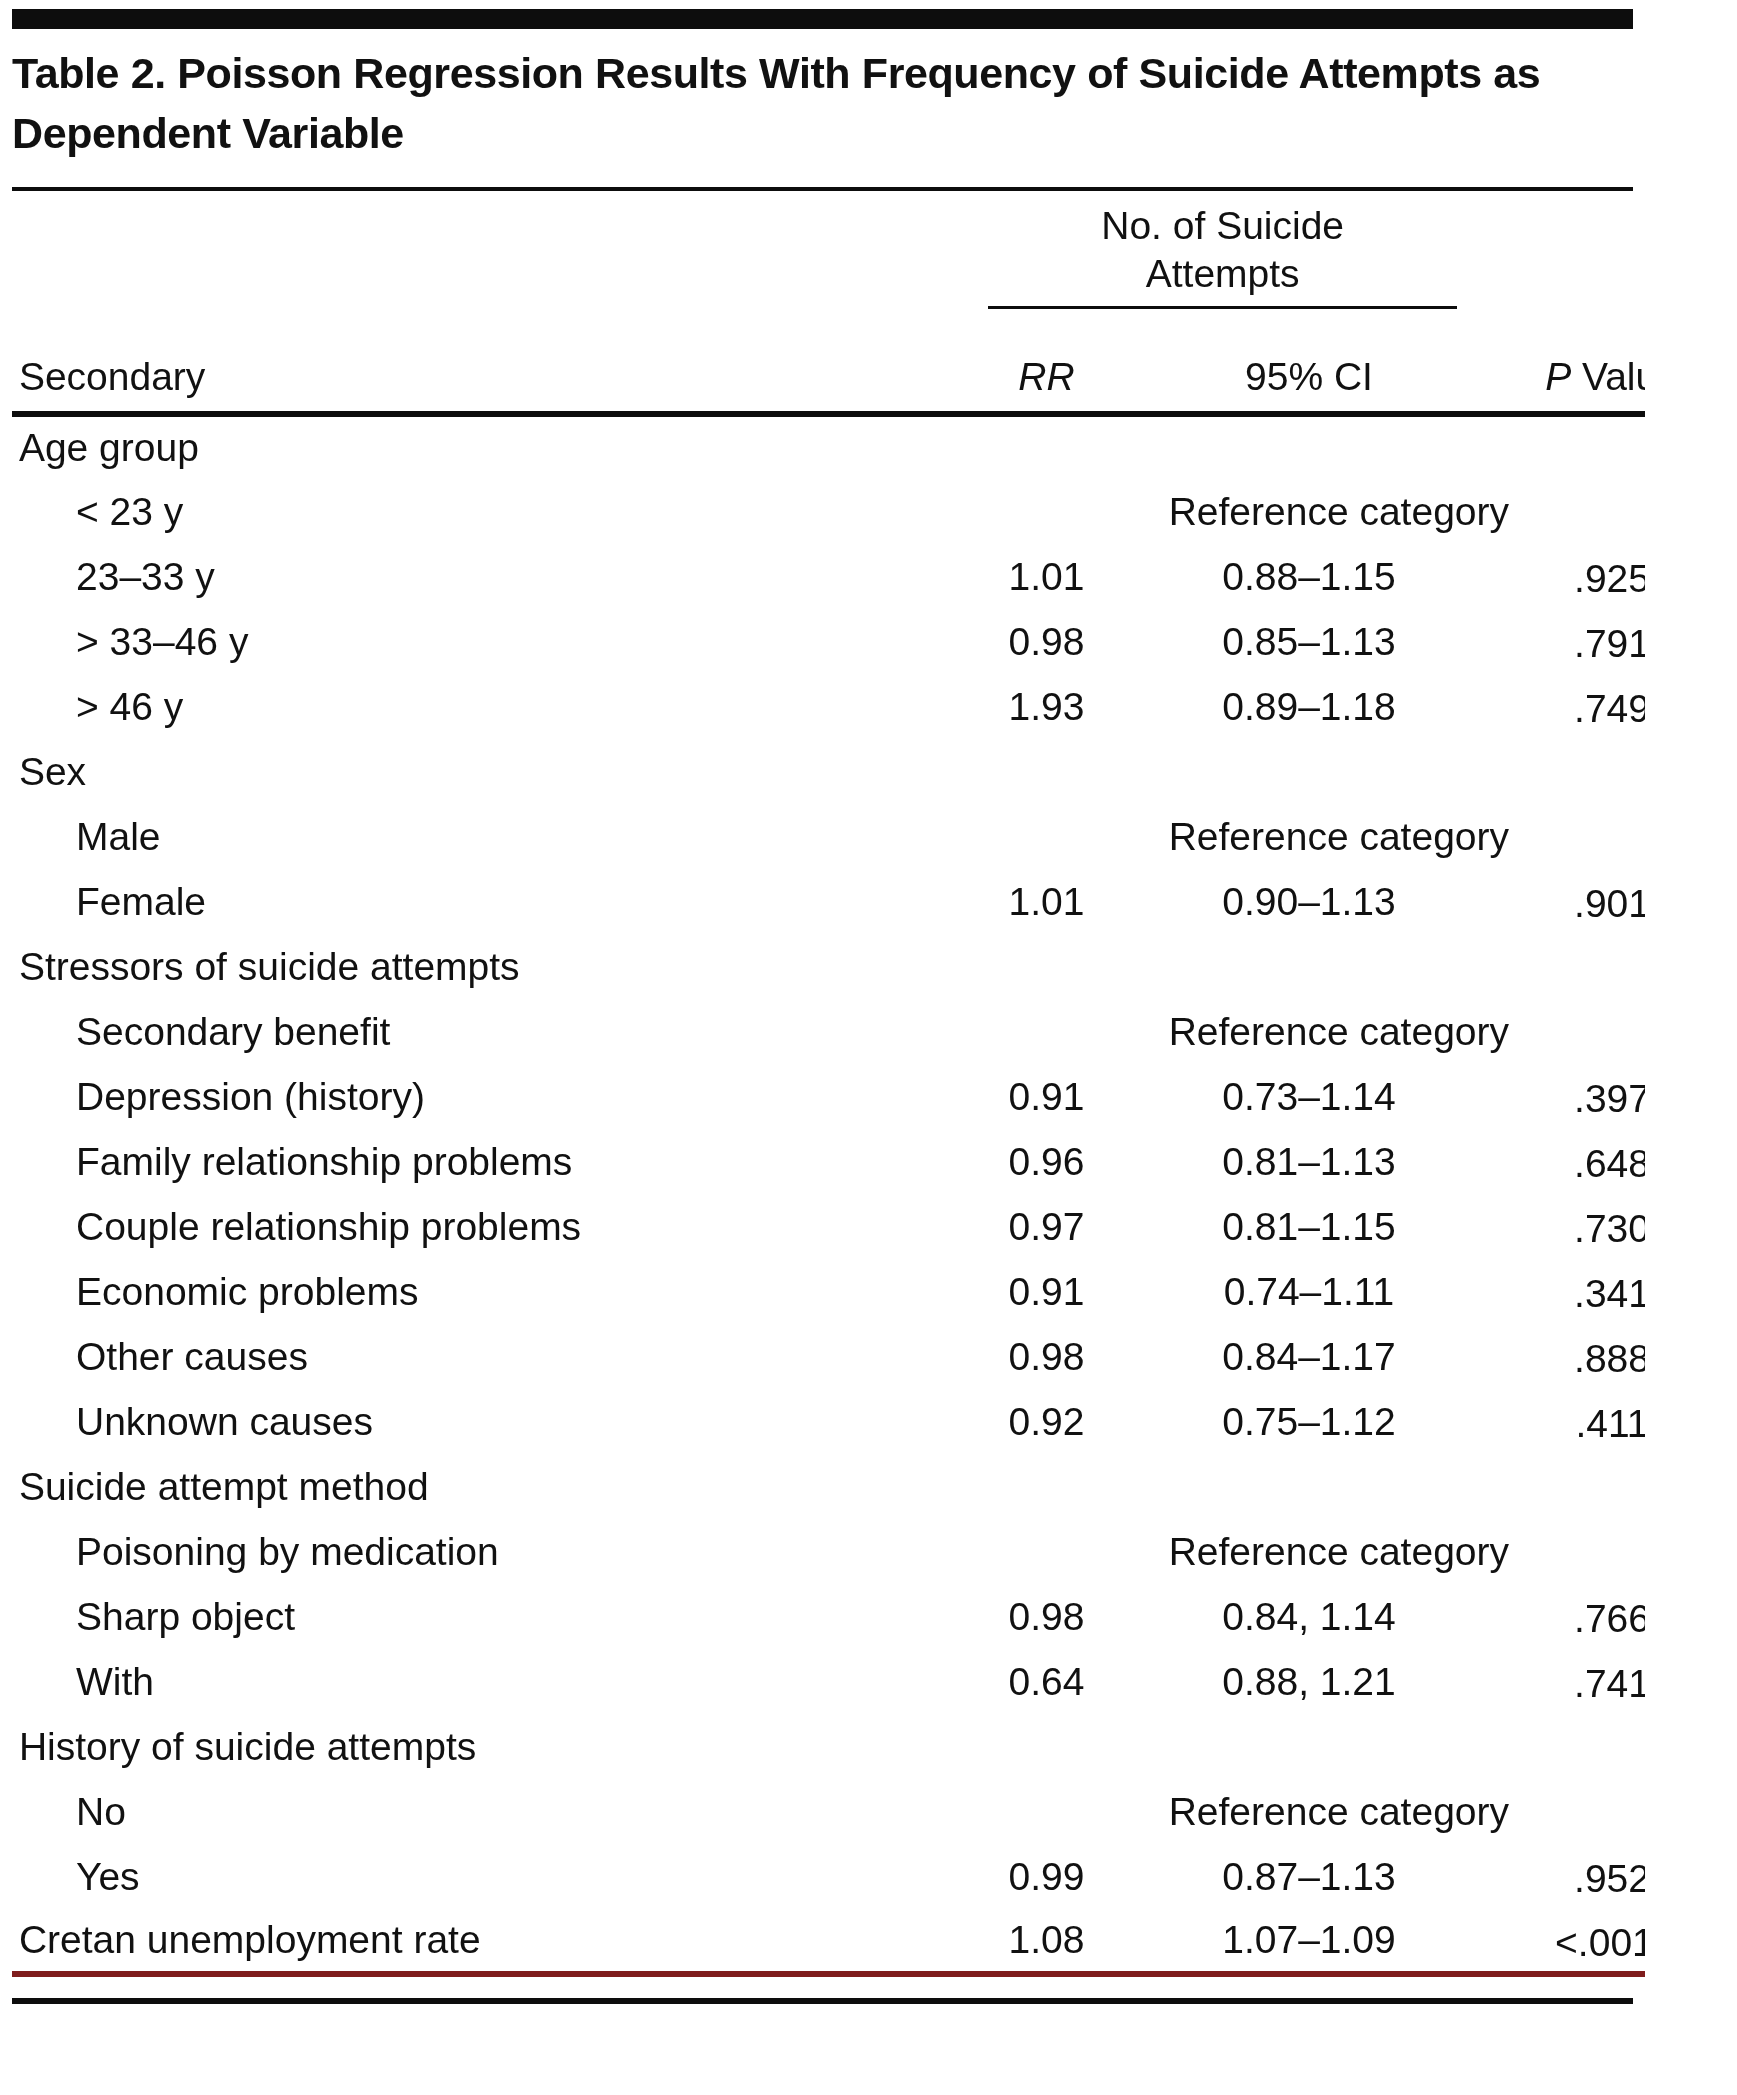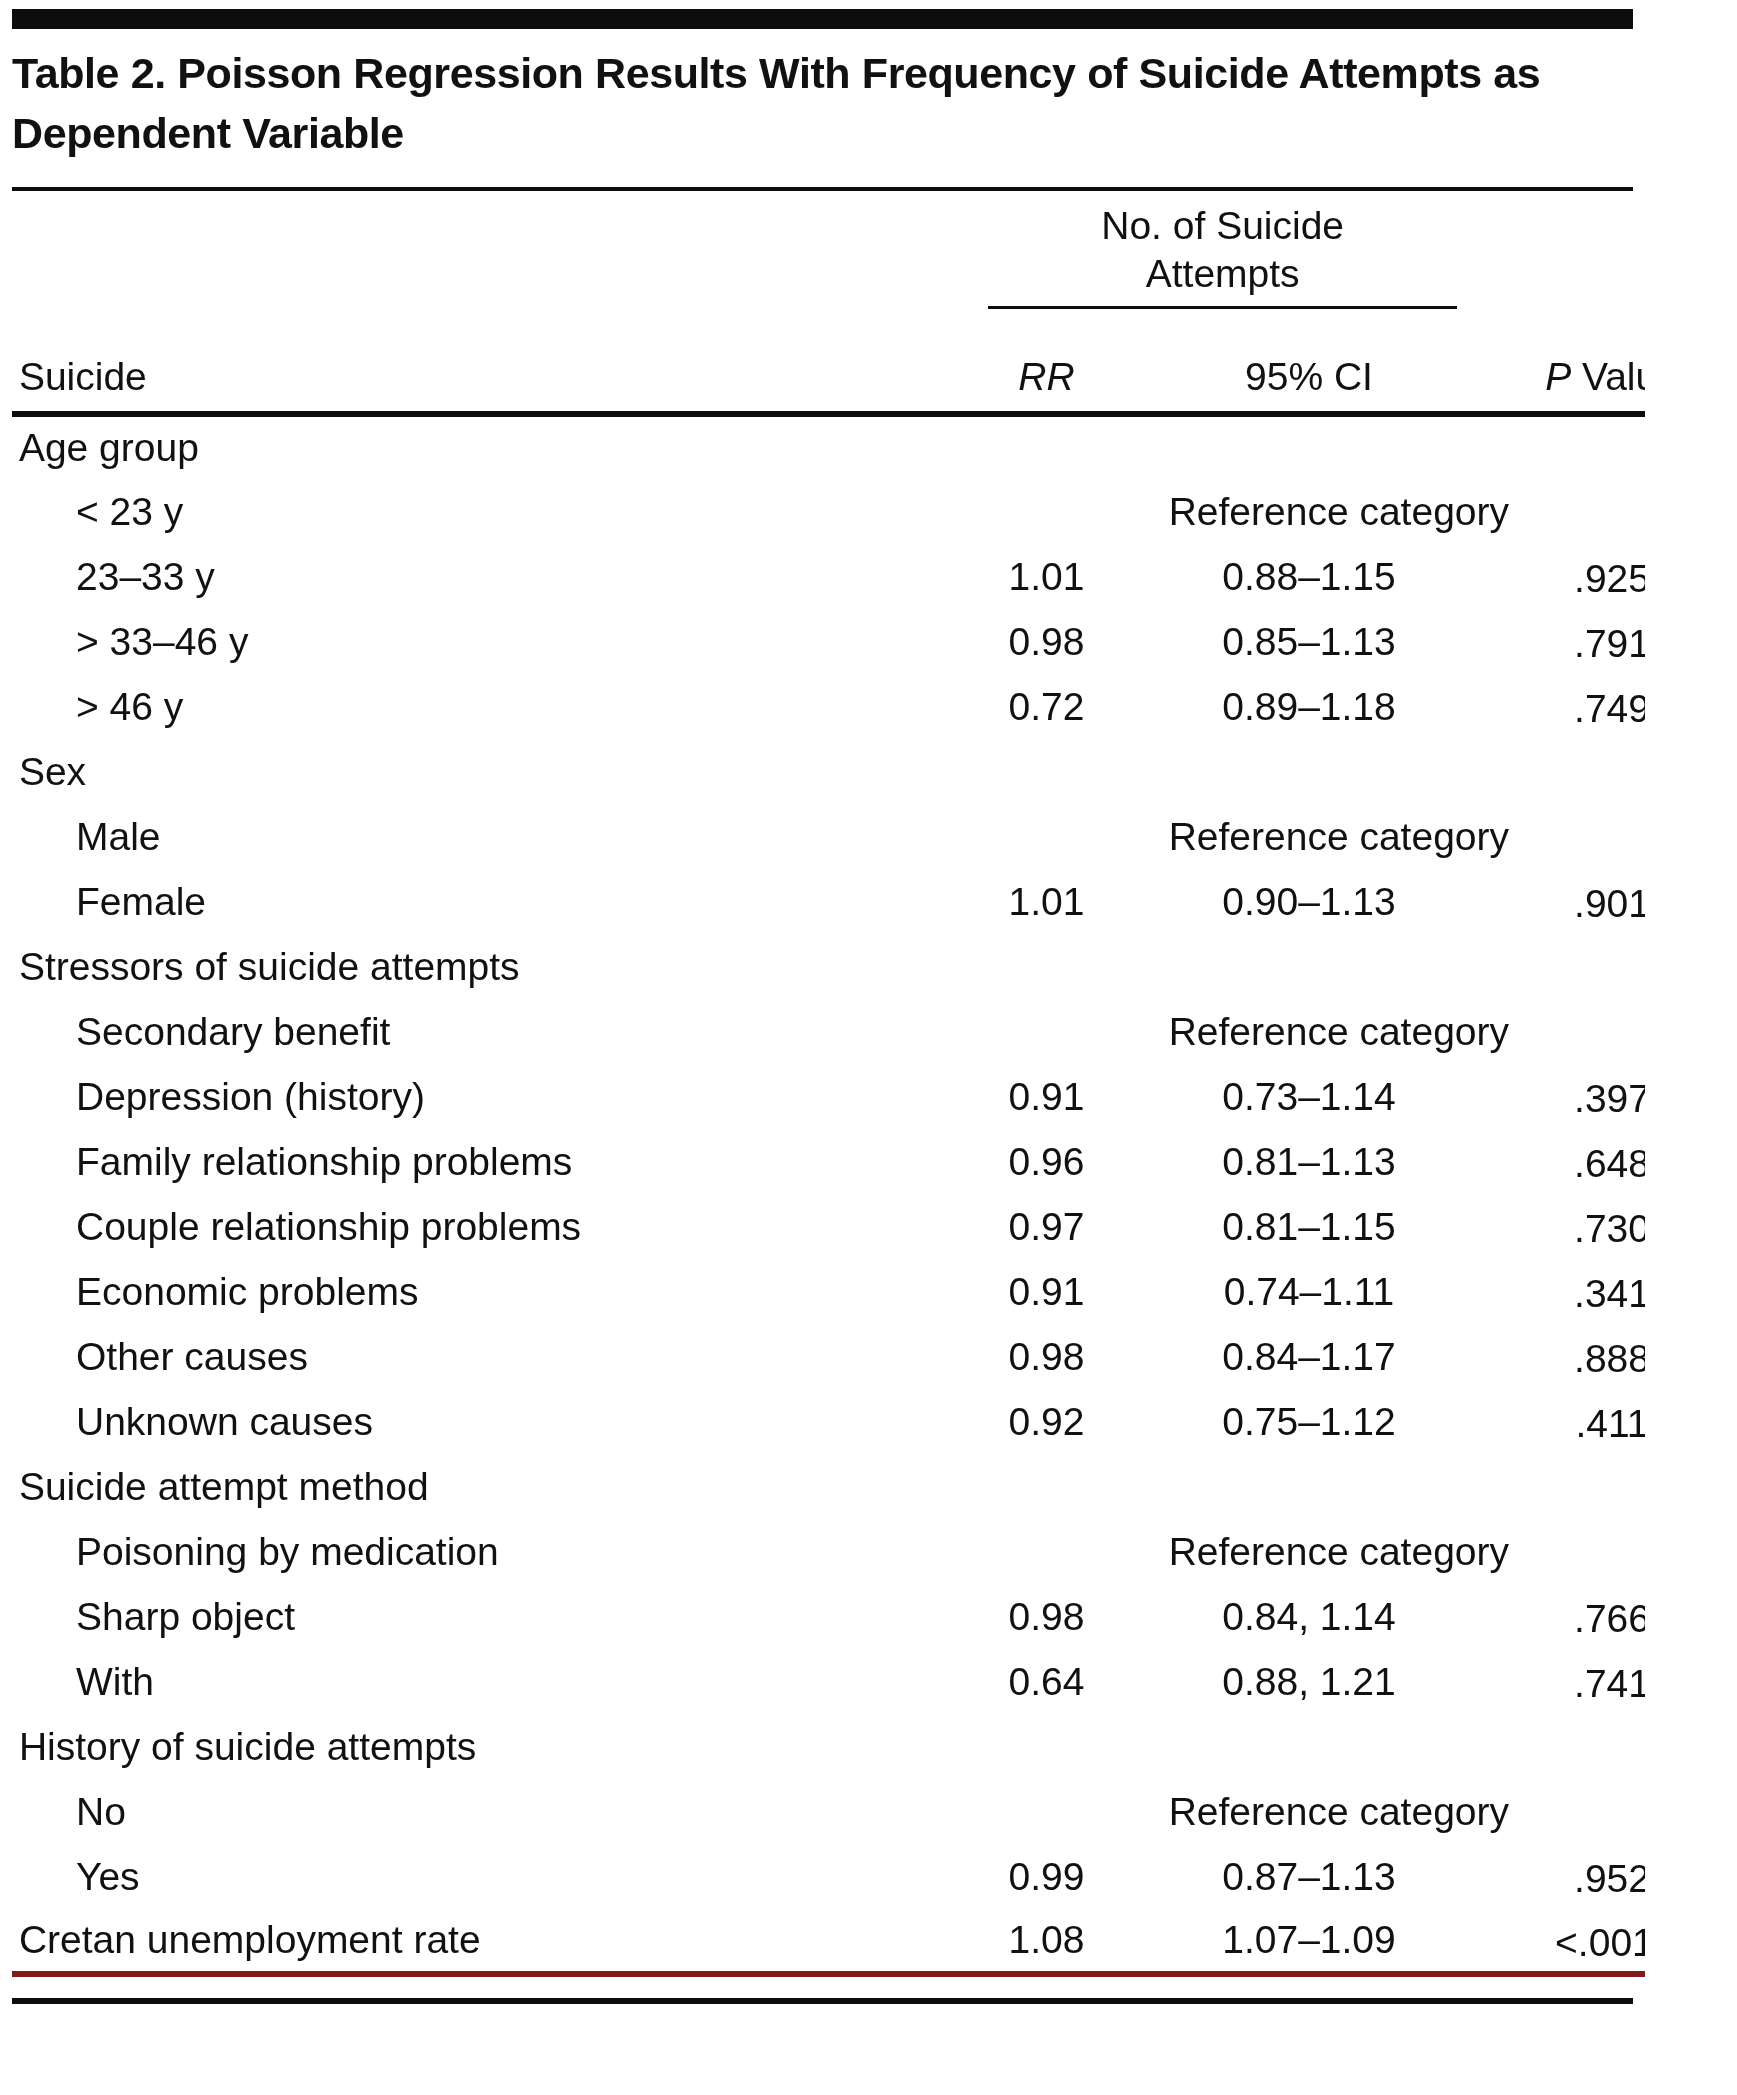--- a/index.html
+++ b/index.html
@@ -104,21 +104,21 @@
 
   <table class="results">
     <colgroup>
       <col class="c-var">
         <col class="c-rr">
         <col class="c-ci">
         <col class="c-p">
     </colgroup>
     <thead>
       <tr>
-        <td class="cell-variable hdr-bottom" rowspan="2">Suicide</td>
+        <td class="cell-variable hdr-bottom" rowspan="2">Secondary</td>
         <td class="spanner-cell" colspan="2">
           <div class="spanner-box">
             <span class="spanner-text">No. of Suicide Attempts</span>
           </div>
         </td>
         <td class="cell-p hdr-bottom" rowspan="2">
           <span class="italic">P</span><span> Value</span>
         </td>
       </tr>
       <tr class="label-row">
@@ -146,21 +146,21 @@
 
   <tr>
     <td class="cell-variable indent">&gt; 33–46 y</td>
     <td class="cell-rr">0.98</td>
     <td class="cell-ci">0.85–1.13</td>
     <td class="cell-p"><span>.791</span><span class="asterisk"></span></td>
   </tr>
 
   <tr>
     <td class="cell-variable indent">&gt; 46 y</td>
-    <td class="cell-rr">0.72</td>
+    <td class="cell-rr">1.93</td>
     <td class="cell-ci">0.89–1.18</td>
     <td class="cell-p"><span>.749</span><span class="asterisk"></span></td>
   </tr>
 
   <tr>
     <td class="cell-variable" colspan="4">Sex</td>
   </tr>
 
   <tr>
     <td class="cell-variable indent">Male</td>

